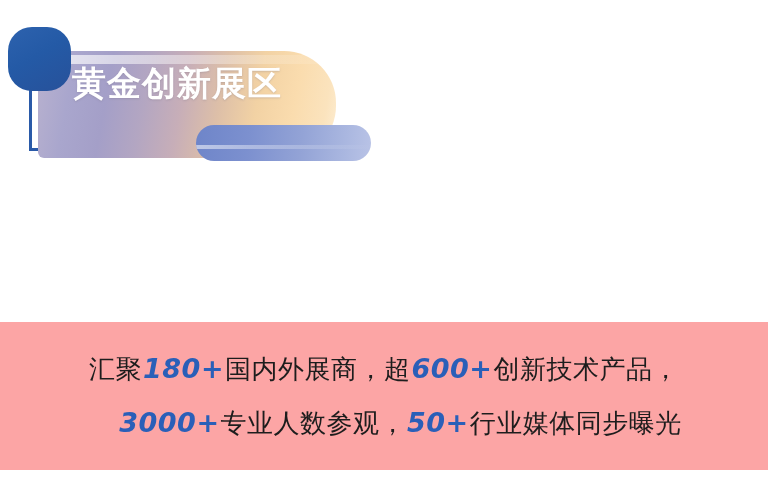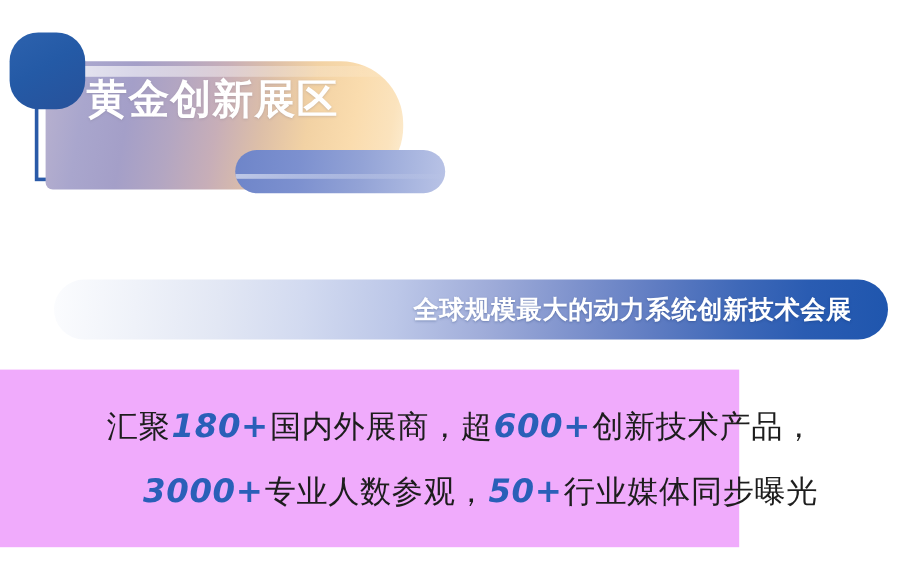--- a/index.html
+++ b/index.html
@@ -167,24 +167,24 @@
     color: #ffffff;
     letter-spacing: 0.5px;
     white-space: nowrap;
     text-shadow: 0 1px 2px rgba(20,50,110,0.35);
   }
 
   
   .stats {
     position: absolute;
     left: 0;
-    top: 308px;
-    width: 616px;
+    top: 322px;
+    width: 768px;
     height: 148px;
-    background: #f0abfc;
+    background: #fca5a5;
   }
   .stats-line {
     position: absolute;
     left: 0;
     width: 768px;
     text-align: center;
     font-size: 26px;
     color: #1d1d1d;
     white-space: nowrap;
     letter-spacing: 0.5px;
@@ -215,22 +215,19 @@
 
     <div class="grad-band"></div>
 
     <div class="squircle"></div>
 
     <div class="blue-pill"></div>
 
     <div class="hero-title cjk">黄金创新展区</div>
   </div>
 
-  <div class="pill-banner">
-    <div class="pill-banner-text cjk">全球规模最大的动力系统创新技术会展</div>
-  </div>
 
   <div class="stats">
     <div class="stats-line l1 cjk"><span>汇聚</span><span class="num">180+</span><span>国内外展商，超</span><span class="num">600+</span><span>创新技术产品，</span></div>
     <div class="stats-line l2 cjk"><span class="num">3000+</span><span>专业人数参观，</span><span class="num">50+</span><span>行业媒体同步曝光</span></div>
   </div>
 
 </div>
 
 </body></html>

